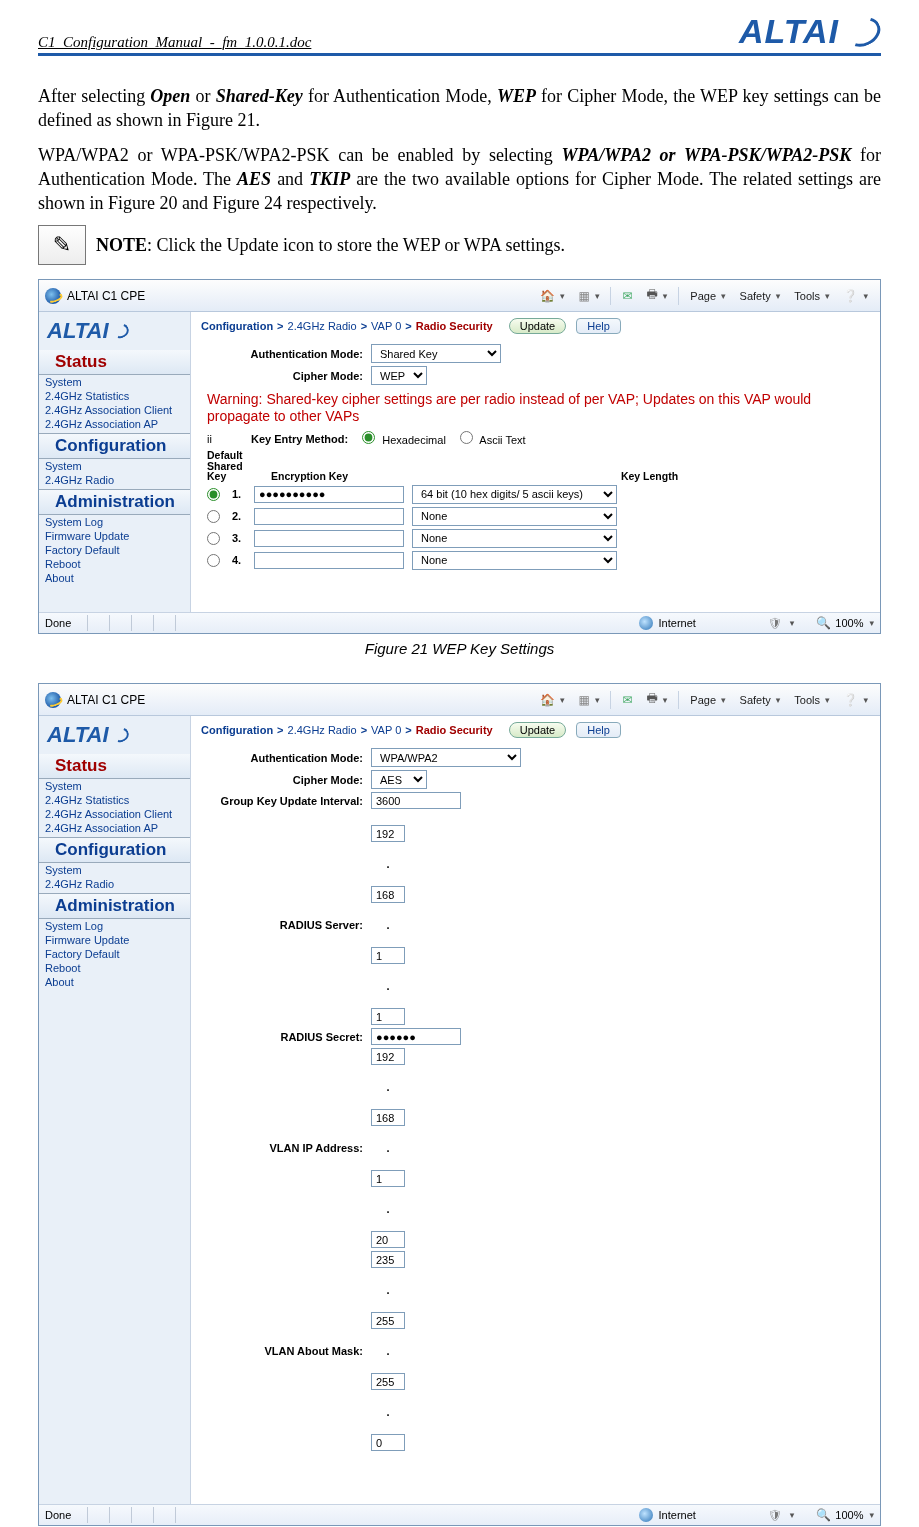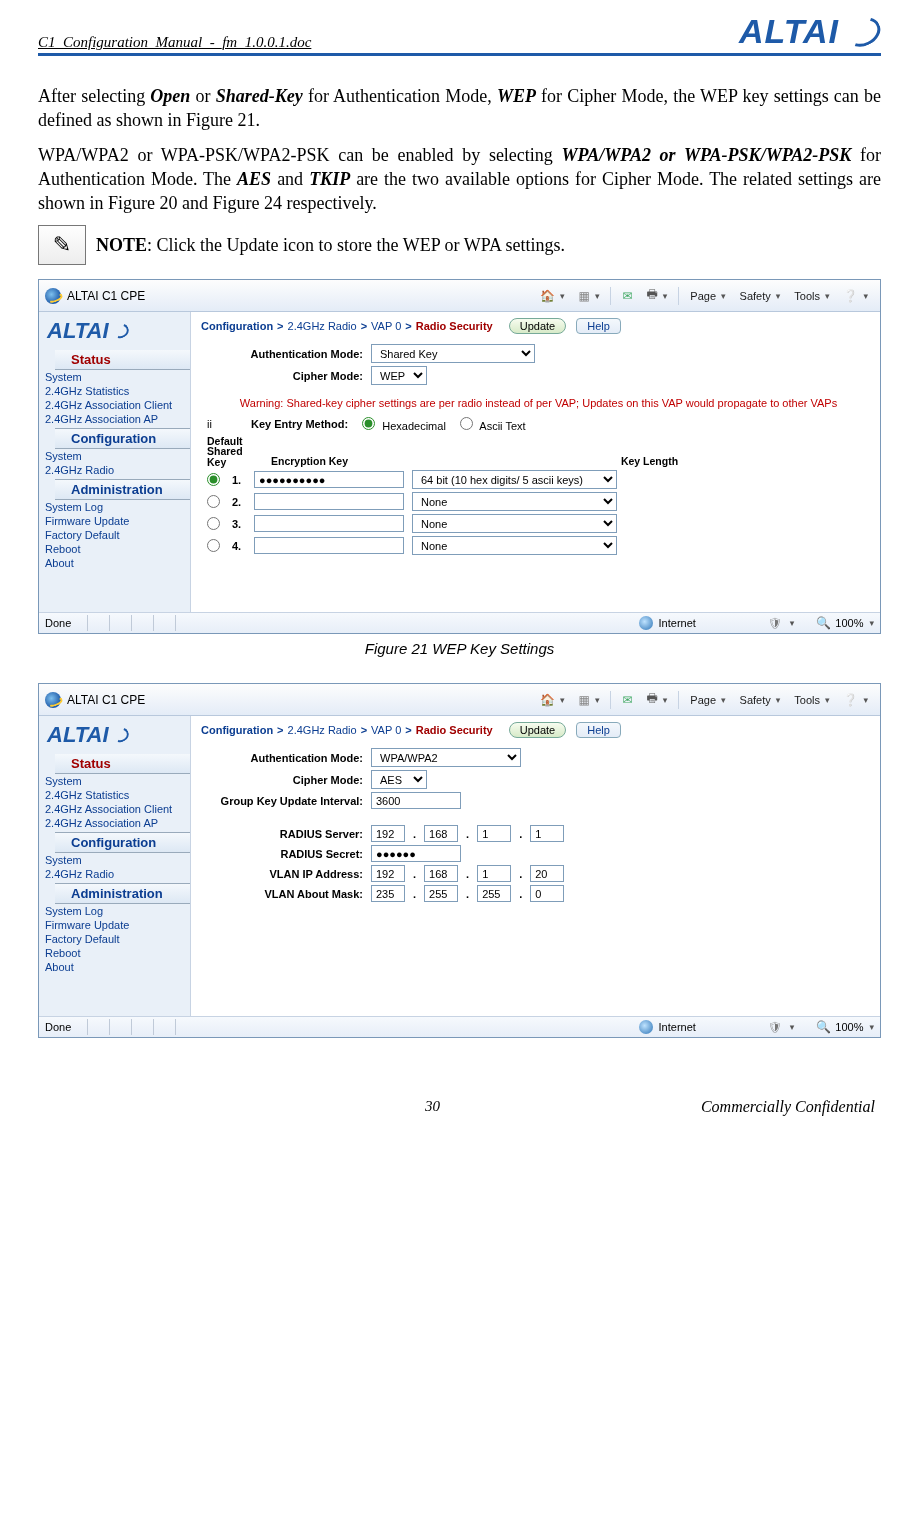--- a/index.html
+++ b/index.html
@@ -112,25 +112,24 @@
     font-weight:900; font-style:italic;
     font-size: 22px; color:#1e5aa8;
     padding: 2px 8px 4px 8px;
     display:flex; align-items:center; gap:4px;
   }
   .sb-logo .mini-sw {
     width:16px;height:14px;border:2px solid #1e5aa8;border-radius:50%;
     border-top-color:transparent;border-left-color:transparent;transform:rotate(-25deg);
   }
   .sb-sec {
-    font-weight:bold; color:#0b3d91; font-size:13px;
+    font-weight:bold; color:#0b3d91; font-size:17px;
     border-top:1px solid #9ab; border-bottom:1px solid #9ab;
     padding: 2px 16px; margin-top:2px;
     background: linear-gradient(#f4f8fc,#dde8f4);
-    margin-left: 16px;
   }
   .sb-sec.red { color:#a00000; border-top:none;}
   .sb-link { color:#0b3d91; padding:1px 6px; font-size:11px; cursor:default;}
   .content { flex:1; padding: 6px 10px 10px 10px; position:relative; }
   .crumb { font-size:11px; margin-bottom:10px; display:flex; align-items:center; flex-wrap:wrap; gap:4px;}
   .crumb .lnk { color:#0b3d91; }
   .crumb .cur { color:#a00000; font-weight:bold; }
   .btn-update {
     display:inline-block; padding:1px 10px; border:1px solid #7a9;
     border-radius:10px; background:linear-gradient(#f7fcef,#d7eac8);
@@ -142,35 +141,35 @@
     color:#0b3d91; font-size:11px; margin-left:6px;
   }
   .form-row { display:flex; align-items:center; margin:3px 0; }
   .form-row .lbl { width: 170px; text-align:right; font-weight:bold; padding-right:8px; font-size:11px;}
   .sel, .inp {
     border:1px solid #7f9db9; background:#fff; font-size:11px;
     padding:1px 4px; font-family:Tahoma,Arial,sans-serif;
   }
   .sel { height:19px; }
   .inp { height:17px; }
-  .warn { color:#c00000; font-size:11px; margin:12px 0 6px 6px; line-height:1.2;text-align:center; }
+  .warn { color:#c00000; font-size:14px; margin:6px 0 6px 6px; line-height:1.2; }
   .key-head { display:flex; align-items:flex-end; font-size:10.5px; margin:4px 0 2px 6px; gap:18px;}
   .key-head .c1{width:46px; font-weight:bold; line-height:1;}
   .key-head .c2{width:140px; font-weight:bold;}
   .key-head .c3{flex:1; font-weight:bold; text-align:center;}
   .radio { appearance:auto; margin:0 4px 0 0;}
   .radio-green { accent-color:#2a8f2a; }
   .key-row { display:flex; align-items:center; margin:3px 0 3px 6px; gap:8px;}
   .key-row .num{font-weight:bold; width:14px;}
   .key-row .kinp{width:150px;}
   .key-row .ksel{width:205px;}
   .entry-row{display:flex;align-items:center;gap:14px;margin:2px 0 4px 62px;font-size:11px;}
   .entry-row .lblb{font-weight:bold;}
 
-  .ip-group{display:flex; align-items:center; gap:8px;}
+  .ip-group{display:flex; align-items:center; gap:16px;flex-direction:column;}
   .ip-group .inp{width:34px; text-align:left;}
   .dot{font-weight:bold;}
 
   .statusbar {
     display:flex; align-items:center;
     border-top:1px solid #c7d3e3;
     background:linear-gradient(#f6f9fd,#e7eef8);
     font-size:11px; padding:2px 6px; gap:6px;
   }
   .statusbar .done{flex:0 0 auto;}
@@ -286,21 +285,21 @@
             <b class="lnk">&gt;</b>
           <span class="lnk">VAP 0</span>
             <b class="lnk">&gt;</b>
           <span class="cur">Radio Security</span>
           <span class="btn-update">Update</span>
           <span class="btn-help">Help</span>
         </div>
 
         <div class="form-row">
           <span class="lbl">Authentication Mode:</span>
-          <select class="sel" style="width:164px"><option>Shared Key</option></select>
+          <select class="sel" style="width:130px"><option>Shared Key</option></select>
         </div>
         <div class="form-row">
           <span class="lbl">Cipher Mode:</span>
           <select class="sel" style="width:56px"><option>WEP</option></select>
         </div>
         <div class="warn">Warning: Shared-key cipher settings are per radio instead of per VAP; Updates on this VAP would propagate to other VAPs</div>
 
         <div class="entry-row">
           <span style="margin-left:-56px;width:30px;">ii</span>
           <span class="lblb">Key Entry Method:</span>

